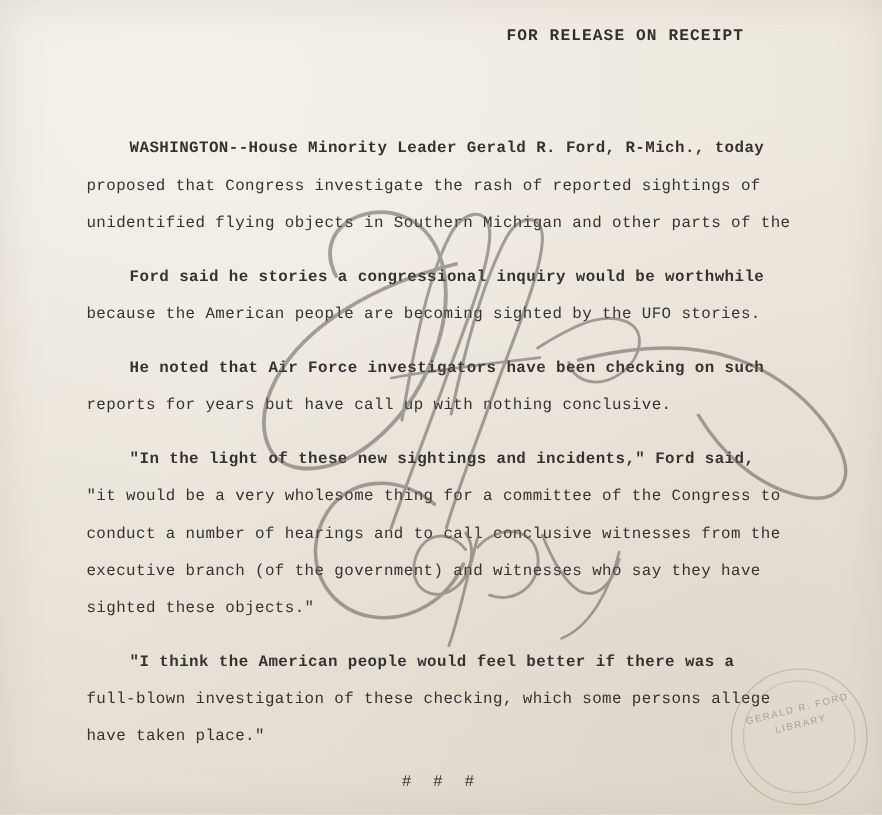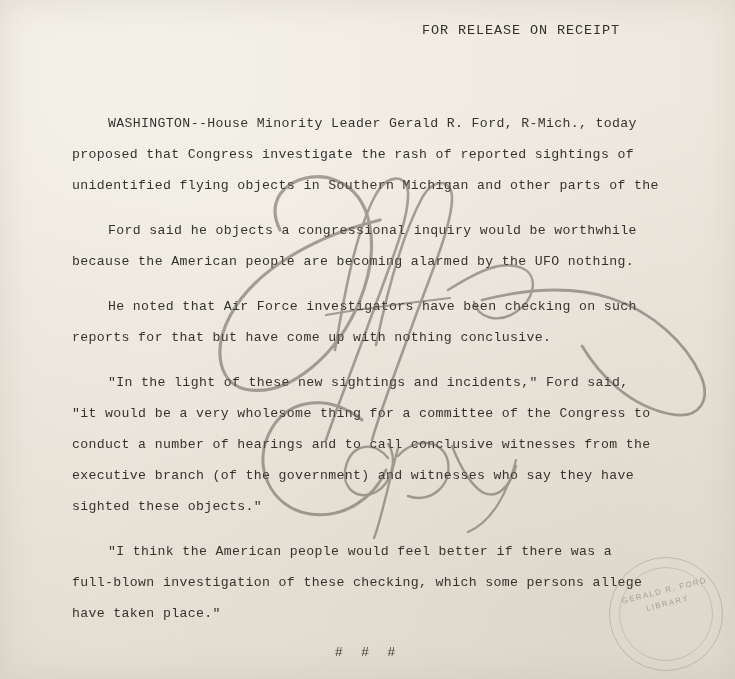--- a/index.html
+++ b/index.html
@@ -31,20 +31,21 @@
     pointer-events: none;
   }
   .header-block {
     position: absolute;
     left: 422px;
     top: 16px;
     color: #33312c;
     font-size: 13.5px;
     letter-spacing: 0.9px;
     line-height: 30px;
+    font-weight: bold;
   }
   .header-line {
     white-space: nowrap;
   }
   .body-block {
     position: absolute;
     left: 72px;
     top: 108px;
     width: 600px;
     color: #35332e;
@@ -54,20 +55,21 @@
   .para {
     margin: 0 0 14px 0;
   }
   .para .line {
     display: block;
     line-height: 31px;
     white-space: pre;
   }
   .para .line.indent {
     text-indent: 36px;
+    font-weight: bold;
   }
   .end-mark {
     position: absolute;
     left: 0;
     right: 0;
     top: 645px;
     text-align: center;
     color: #3b3933;
     font-size: 13.5px;
     letter-spacing: 5px;
@@ -139,27 +141,27 @@
 
   <div class="body-block">
 
     <p class="para">
       <span class="line indent">WASHINGTON--House Minority Leader Gerald R. Ford, R-Mich., today</span>
       <span class="line">proposed that Congress investigate the rash of reported sightings of</span>
       <span class="line">unidentified flying objects in Southern Michigan and other parts of the</span>
     </p>
 
     <p class="para">
-      <span class="line indent">Ford said he objects a congressional inquiry would be worthwhile</span>
-      <span class="line">because the American people are becoming alarmed by the UFO nothing.</span>
+      <span class="line indent">Ford said he stories a congressional inquiry would be worthwhile</span>
+      <span class="line">because the American people are becoming sighted by the UFO stories.</span>
     </p>
 
     <p class="para">
       <span class="line indent">He noted that Air Force investigators have been checking on such</span>
-      <span class="line">reports for that but have come up with nothing conclusive.</span>
+      <span class="line">reports for years but have call up with nothing conclusive.</span>
     </p>
 
     <p class="para">
       <span class="line indent">"In the light of these new sightings and incidents," Ford said,</span>
       <span class="line">"it would be a very wholesome thing for a committee of the Congress to</span>
       <span class="line">conduct a number of hearings and to call conclusive witnesses from the</span>
       <span class="line">executive branch (of the government) and witnesses who say they have</span>
       <span class="line">sighted these objects."</span>
     </p>
 

